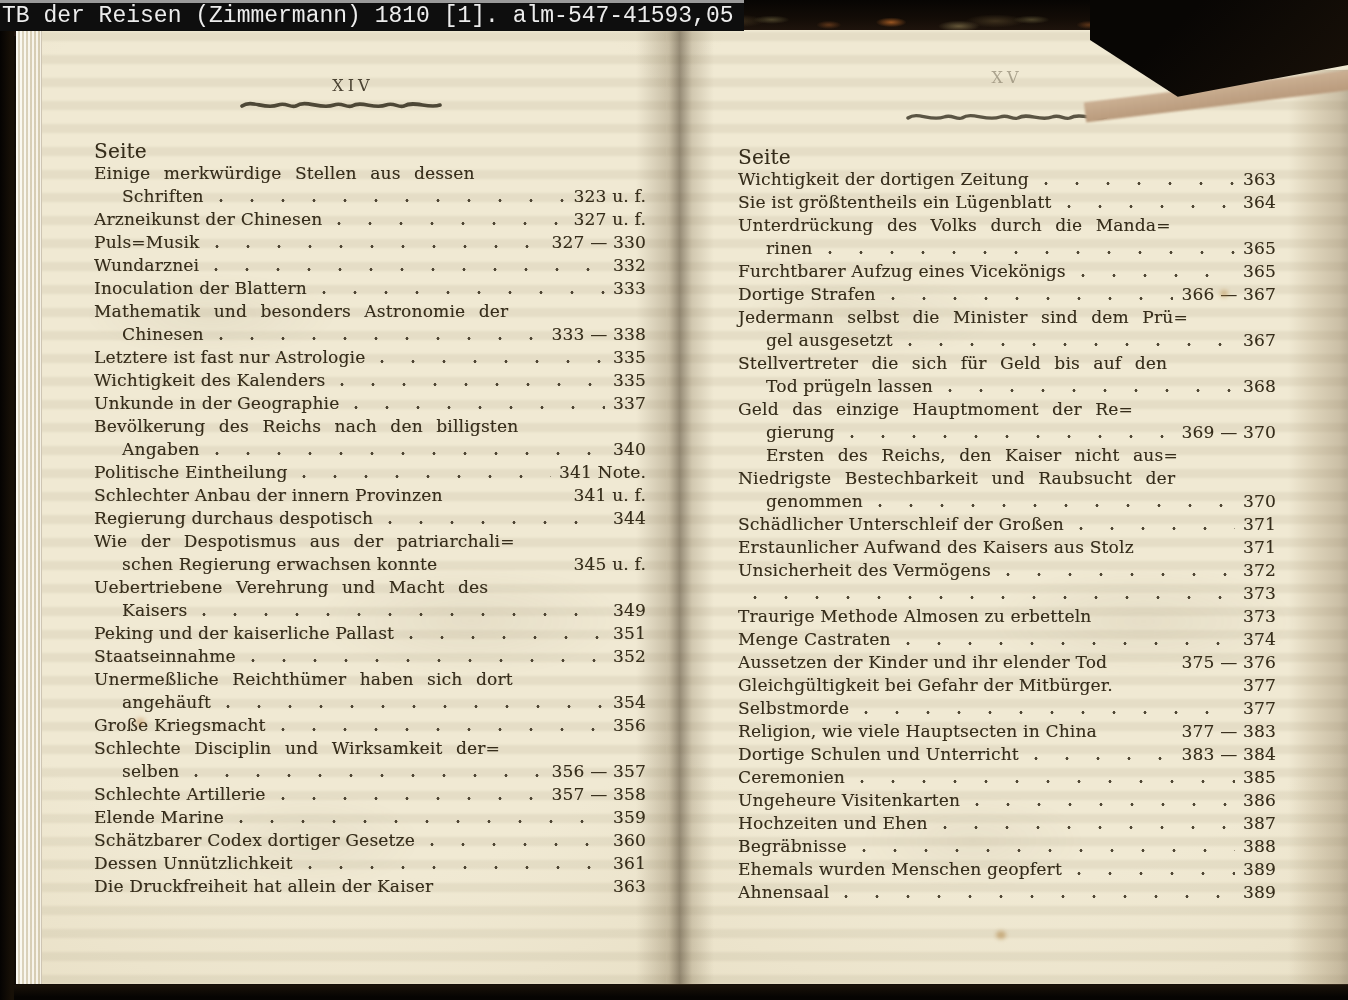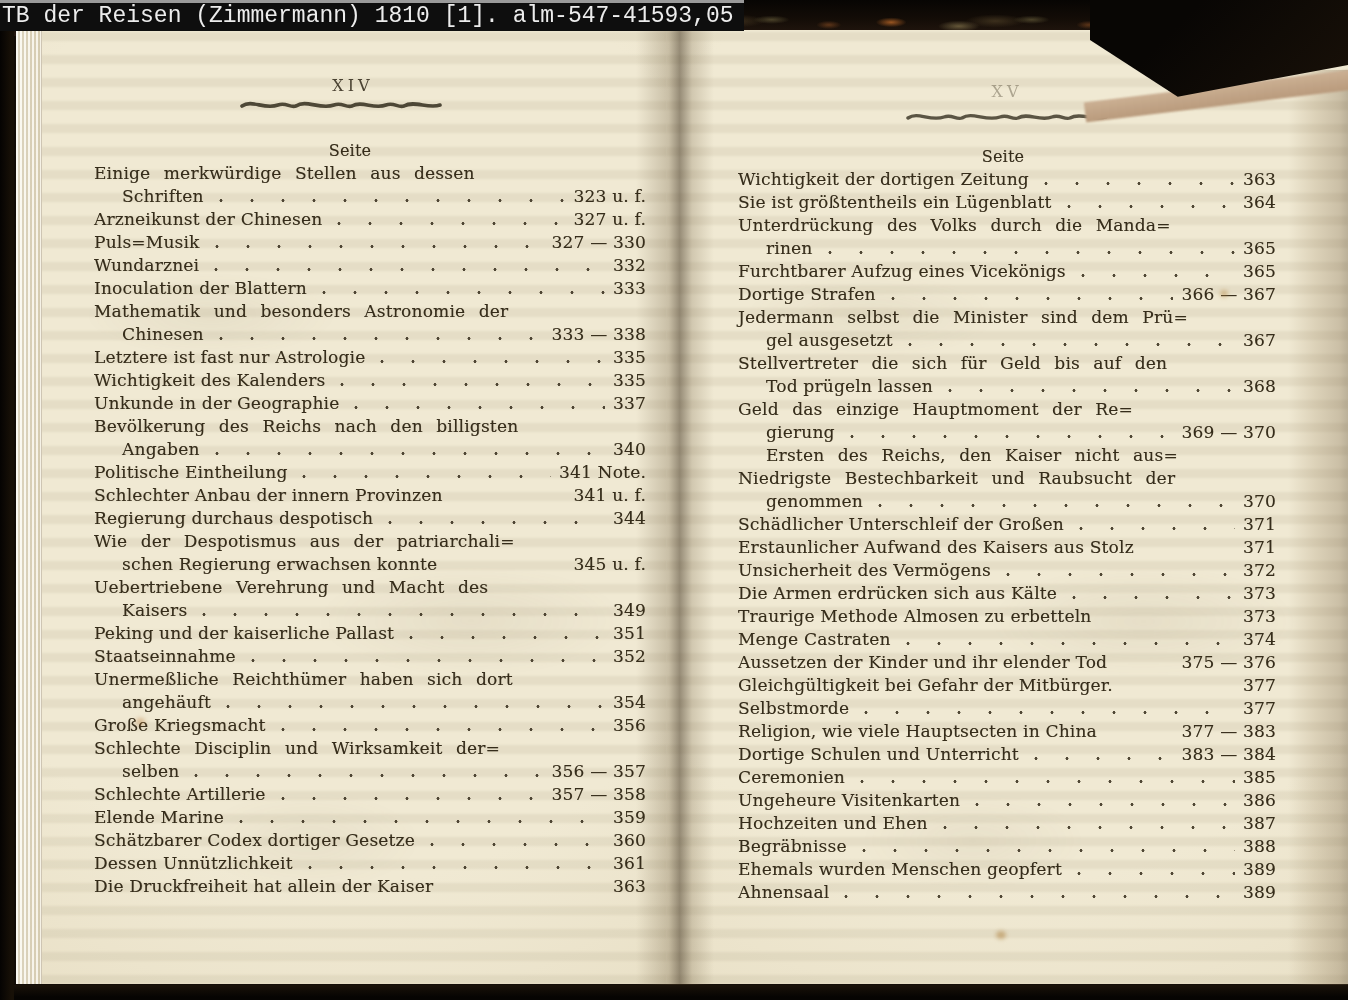--- a/index.html
+++ b/index.html
@@ -109,39 +109,39 @@
     font-size:23px;line-height:26px;
     padding:0 10px 2px 2px;
     white-space:nowrap;
   }
   
   .pg-header{
     position:absolute;width:100%;text-align:center;
     color:#4a4232;font-size:16px;letter-spacing:4px;
   }
   .page-left .pg-header{top:48px;padding-left:24px;}
-  .page-right .pg-header{top:52px;color:rgba(90,82,62,.45);filter:blur(.6px);}
+  .page-right .pg-header{top:38px;color:rgba(90,82,62,.45);filter:blur(.6px);}
   .squiggle{
     position:absolute;left:50%;transform:translateX(-50%);
     opacity:.92;
   }
   .page-left .squiggle{top:70px;}
   .page-right .squiggle{top:80px;opacity:.85;}
   
   .toc{
     position:absolute;
     color:var(--ink);
     font-size:17px;
     letter-spacing:.2px;
     text-shadow:.3px .3px 0 rgba(60,50,30,.35);
   }
   .page-left .toc{left:78px;top:112px;width:552px;}
   .page-right .toc{left:72px;top:116px;width:538px;}
   .seite{
-    text-align:center;height:22px;line-height:22px;font-size:16px;
+    text-align:left;height:22px;line-height:22px;font-size:20px;
   }
   .page-left .seite{padding-right:40px;}
   .page-right .seite{padding-right:8px;}
   .toc-line{
     display:flex;align-items:baseline;
     height:23px;line-height:23px;white-space:nowrap;
   }
   .toc-line .indent{display:inline-block;width:28px;flex:0 0 28px;}
   .toc-line .entry-text{flex:0 0 auto;}
   .toc-line.spread .entry-text{word-spacing:.46em;}
@@ -432,21 +432,20 @@
             <span class="entry-text">Erstaunlicher Aufwand des Kaisers aus Stolz</span>
             <span class="leader empty"></span>
             <span class="pagenum">371</span>
           </div>
           <div class="toc-line">
             <span class="entry-text">Unsicherheit des Vermögens</span>
             <span class="leader"></span>
             <span class="pagenum">372</span>
           </div>
           <div class="toc-line">
-            <span class="entry-text">Die Armen erdrücken sich aus Kälte</span>
             <span class="leader"></span>
             <span class="pagenum">373</span>
           </div>
           <div class="toc-line">
             <span class="entry-text">Traurige Methode Almosen zu erbetteln</span>
             <span class="leader empty"></span>
             <span class="pagenum">373</span>
           </div>
           <div class="toc-line">
             <span class="entry-text">Menge Castraten</span>

